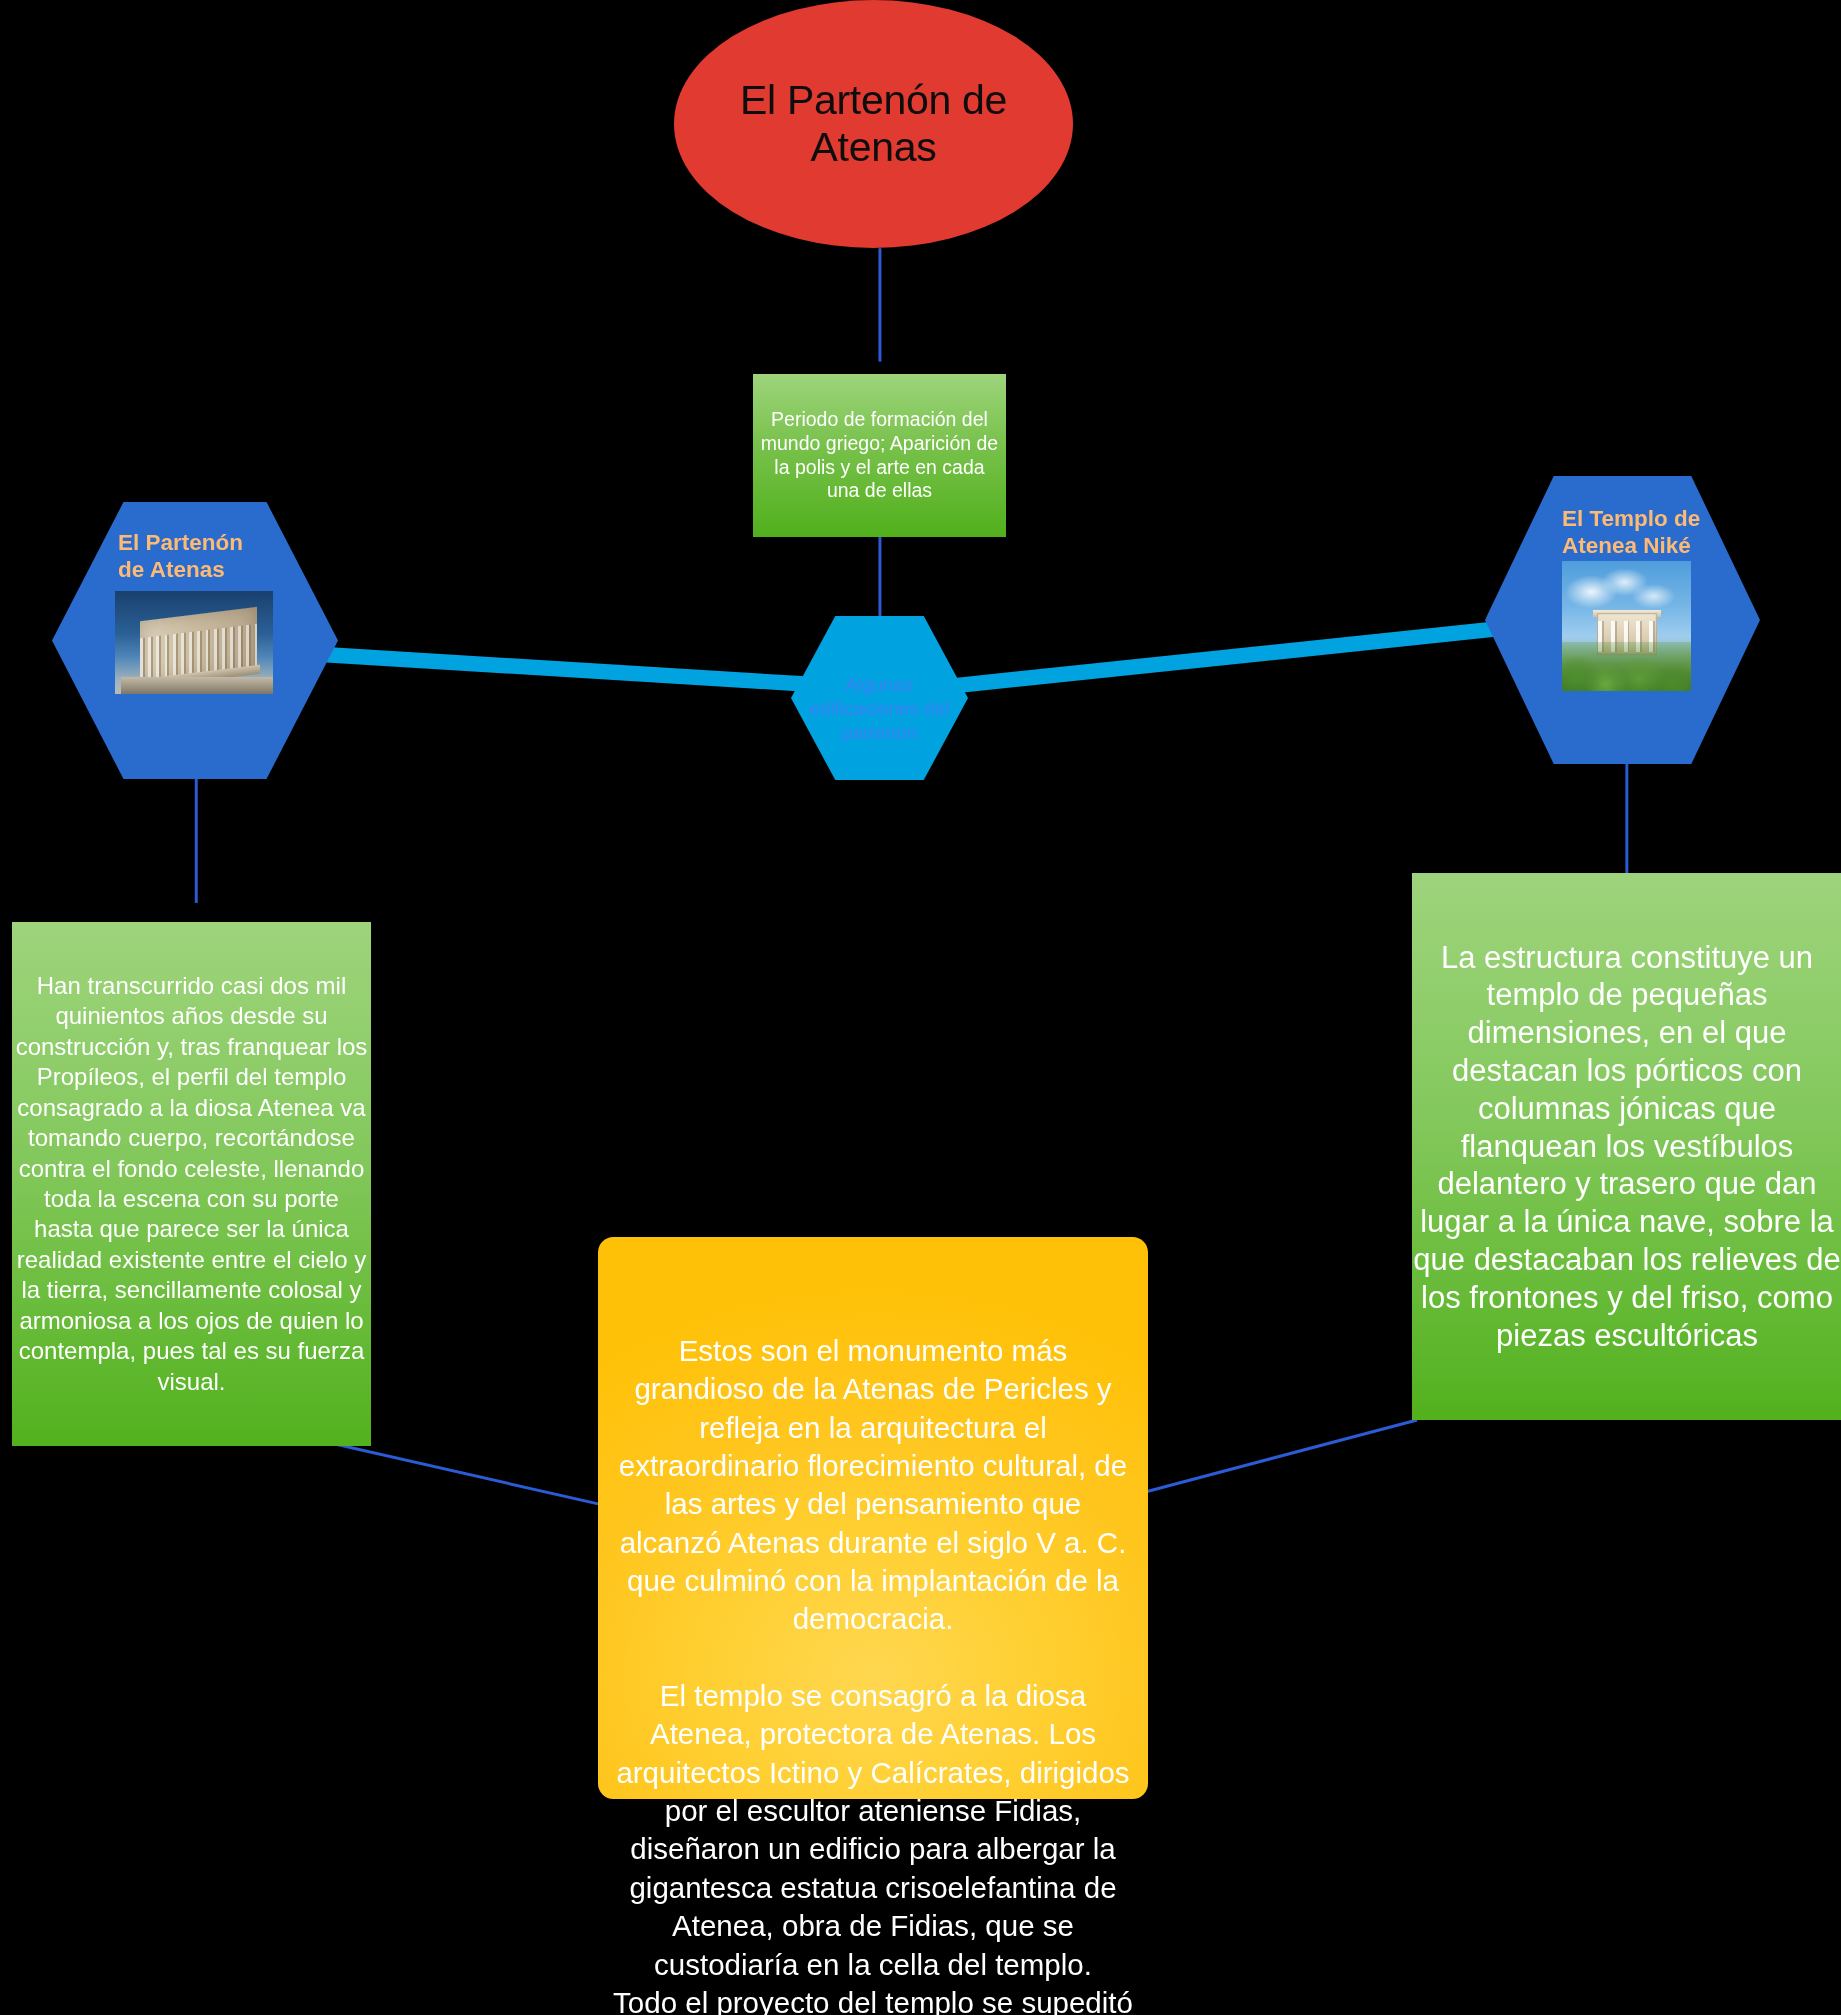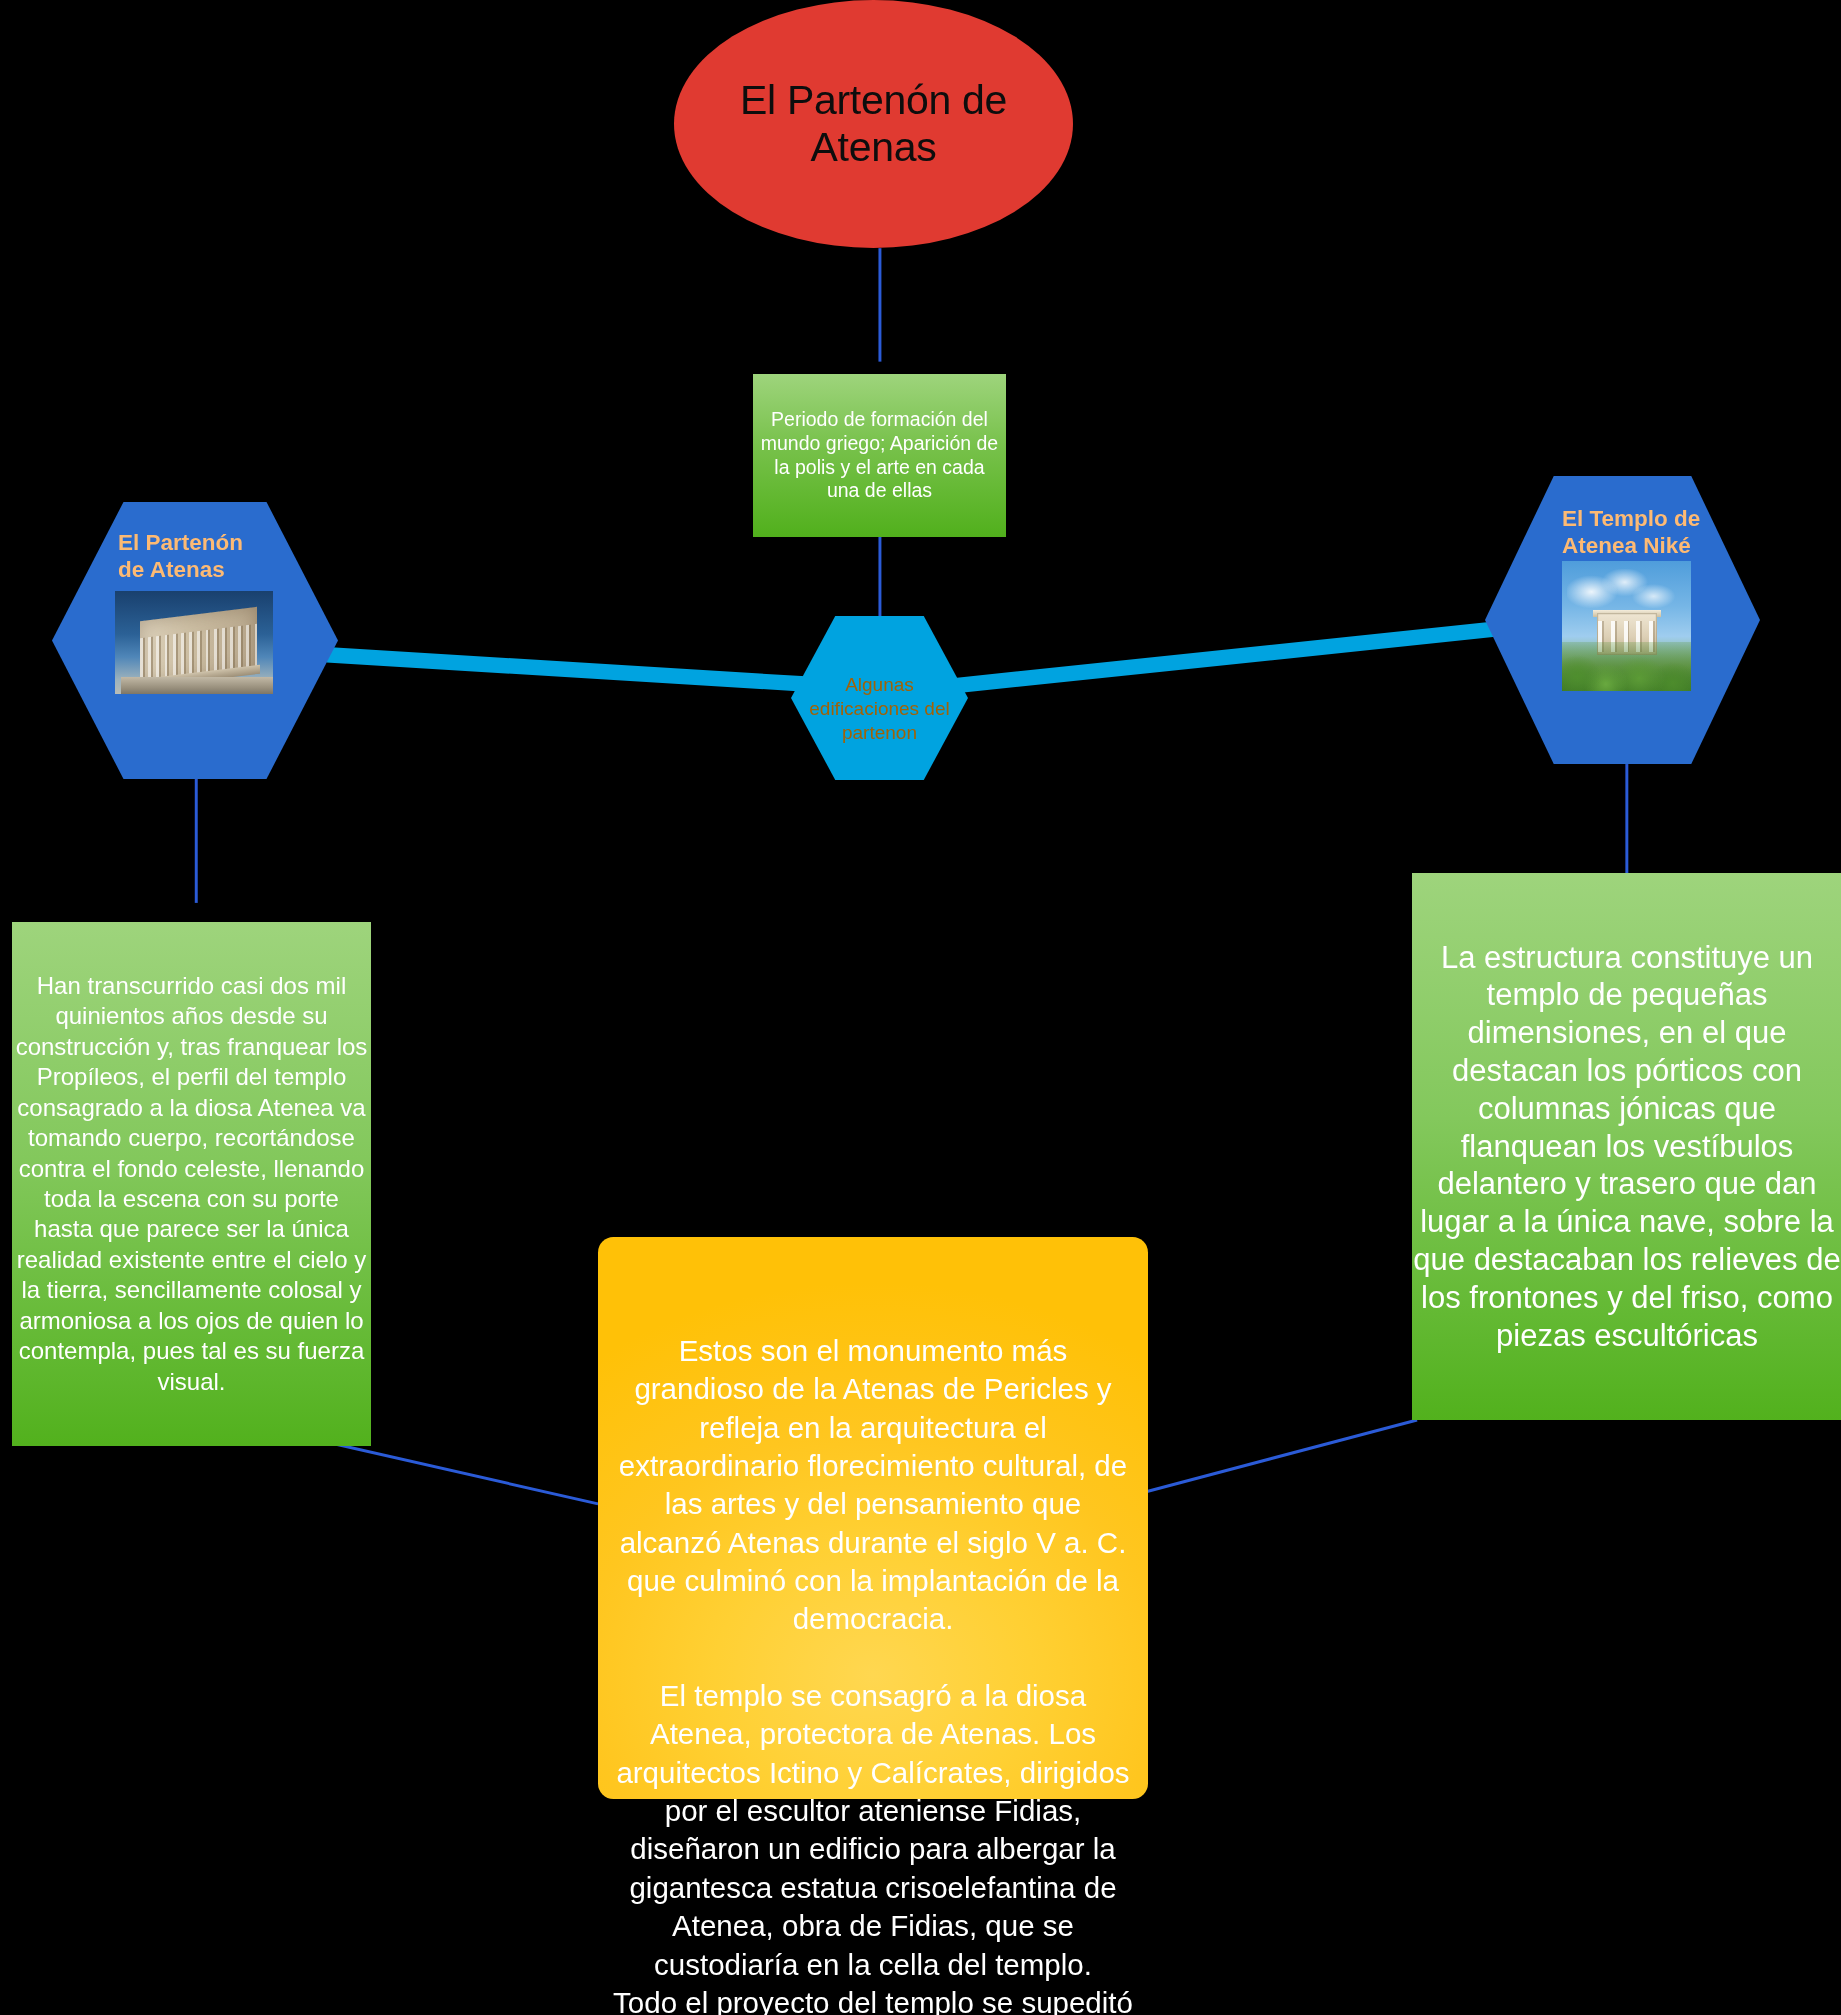--- a/index.html
+++ b/index.html
@@ -130,21 +130,21 @@
     line-height: 1.22;
     text-align: left;
   }
   .hex-photo {
     position: absolute;
     overflow: hidden;
   }
   .hex-center-text {
     position: absolute;
     left: 0; right: 0;
-    color: #a16207;
+    color: #3b82f6;
     font-size: 19px;
     line-height: 1.25;
     text-align: center;
   }
 
   
   .photo { position: relative; width: 100%; height: 100%; }
 
   
   .photo-parthenon {

